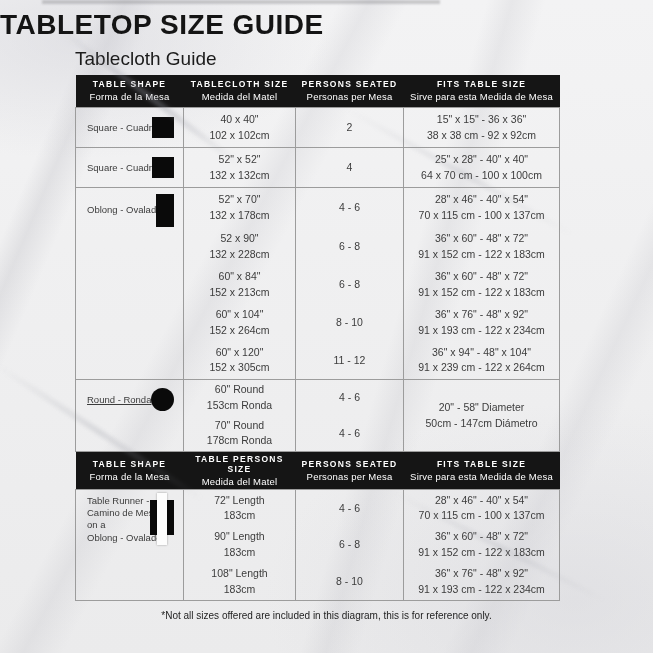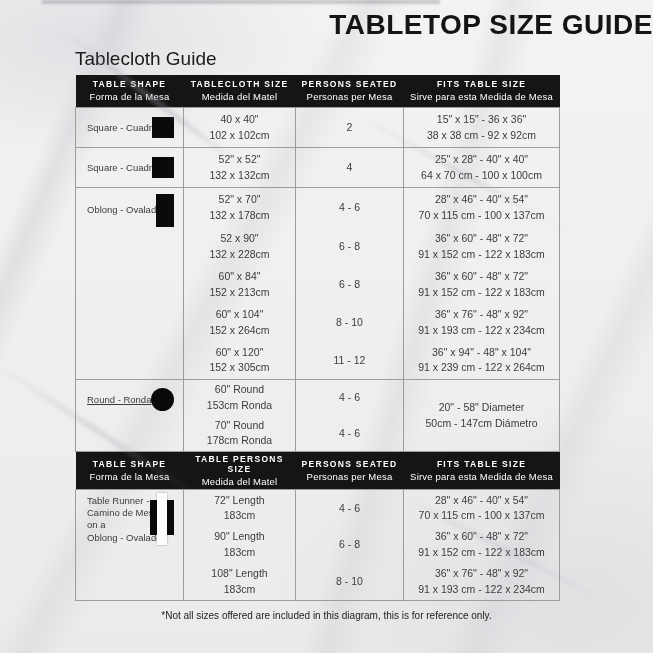--- a/index.html
+++ b/index.html
@@ -23,21 +23,21 @@
 
   .vein { position: absolute; background: linear-gradient(90deg, transparent, rgba(148,150,160,0.45), transparent); filter: blur(2px); pointer-events: none; }
   .vein1 { left: 38px;  top: 95px;  width: 225px; height: 5px; transform: rotate(37deg); }
   .vein2 { left: 330px; top: 170px; width: 260px; height: 4px; transform: rotate(29deg); opacity: .55; }
   .vein3 { left: -25px; top: 430px; width: 250px; height: 5px; transform: rotate(33deg); opacity: .65; }
   .vein4 { left: 380px; top: 545px; width: 240px; height: 4px; transform: rotate(27deg); opacity: .55; }
   .top-shade { position: absolute; top: 0; left: 42px; width: 398px; height: 4px; background: rgba(118,118,124,0.35); filter: blur(1px); }
 
   h1.title {
     margin: 10px 0 0;
-    text-align: right;
+    text-align: left;
     font-size: 28px; line-height: 1.1;
     font-weight: 700; letter-spacing: 0.5px;
     color: #141414;
   }
 
   .section-title {
     width: 484px;
     margin: 8px 0 5px 75px;
     font-size: 19px; line-height: 1.1;
     font-weight: 400;

